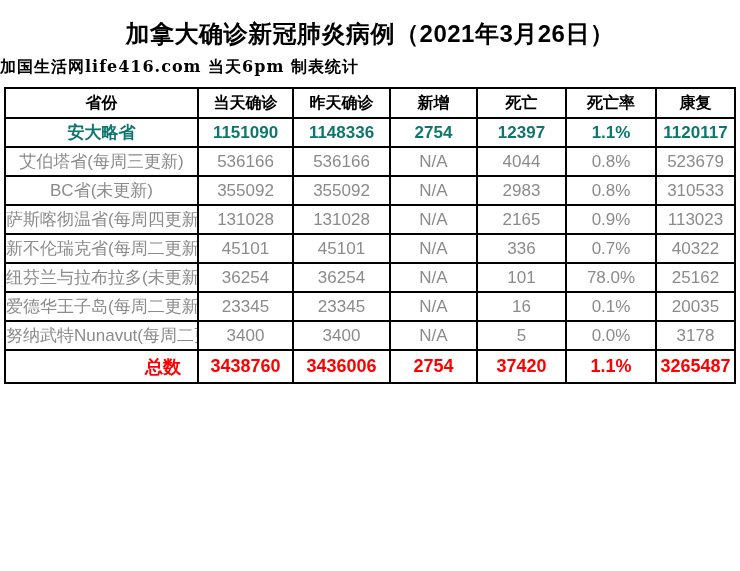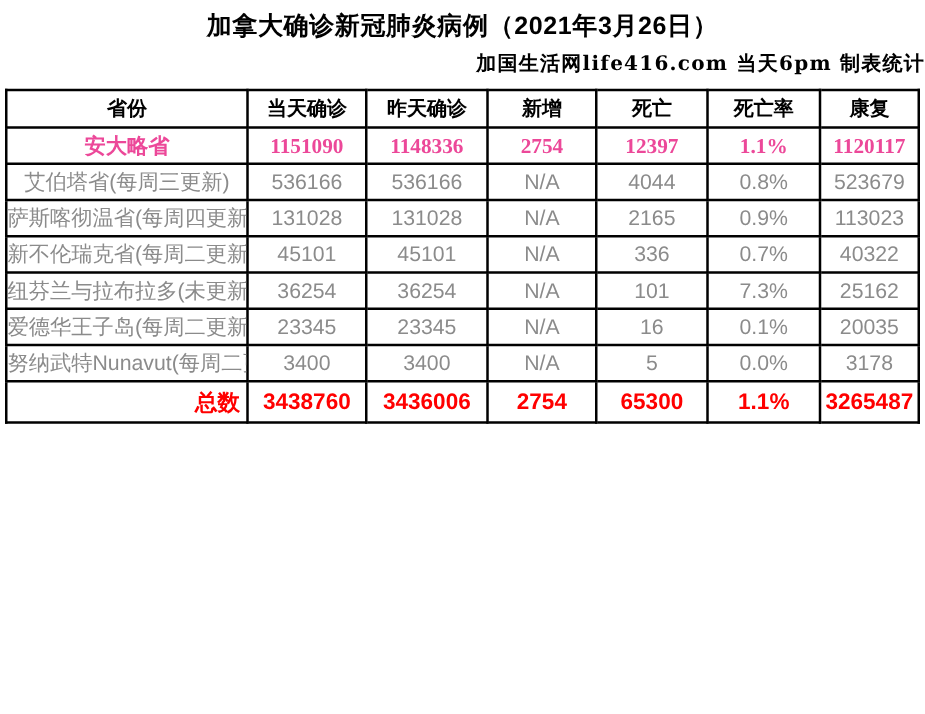--- a/index.html
+++ b/index.html
@@ -9,28 +9,28 @@
   }
   body {
     width: 740px;
     height: 571px;
     font-family: "Liberation Sans", sans-serif;
     color: #000;
     overflow: hidden;
   }
   .title {
     text-align: center;
-    font-size: 20px;
+    font-size: 24px;
     font-weight: bold;
-    padding-top: 7px;
+    padding-top: 18px;
     letter-spacing: 0.5px;
     font-family: "Liberation Sans", sans-serif;
   }
   .subtitle {
-    text-align: right;
+    text-align: left;
     font-size: 16px;
     font-weight: bold;
     margin-top: 7px;
     font-family: "DejaVu Serif", serif;
     letter-spacing: 1px;
   }
   table.covid {
     border-collapse: collapse;
     width: 730px;
     margin: 9px auto 0 auto;
@@ -48,23 +48,23 @@
   table.covid thead th {
     font-weight: bold;
     height: 28px;
     font-size: 16px;
   }
   td.prov {
     text-align: left;
     padding-left: 5px;
   }
   tr.row-gray td { color: #8B8B8B; font-weight: normal; }
-  tr.row-first td { color: #ec4899; font-weight: bold; font-family: Liberation Serif, serif; }
+  tr.row-first td { color: #0f766e; font-weight: bold; }
   tr.row-total td { color: #FF0000; font-weight: bold; font-size: 18px; height: 31px; }
-  tr.row-total td.prov { text-align: right; padding-right: 5px; }
+  tr.row-total td.prov { text-align: right; padding-right: 16px; }
   .fs18 { font-size: 18px; }
   .fs17 { font-size: 17px; }
   .fs16 { font-size: 16px; }
   .fs15 { font-size: 15px; }
   .fs13 { font-size: 13px; }
 </style>
 </head>
 <body>
 
 <div class="title">加拿大确诊新冠肺炎病例（2021年3月26日）</div>
@@ -104,20 +104,29 @@
     <tr class="row-gray">
       <td class="prov fs16">艾伯塔省(每周三更新)</td>
       <td>536166</td>
       <td>536166</td>
       <td>N/A</td>
       <td>4044</td>
       <td>0.8%</td>
       <td>523679</td>
     </tr>
     <tr class="row-gray">
+      <td class="prov fs17">BC省(未更新)</td>
+      <td>355092</td>
+      <td>355092</td>
+      <td>N/A</td>
+      <td>2983</td>
+      <td>0.8%</td>
+      <td>310533</td>
+    </tr>
+    <tr class="row-gray">
       <td class="prov fs15">萨斯喀彻温省(每周四更新)</td>
       <td>131028</td>
       <td>131028</td>
       <td>N/A</td>
       <td>2165</td>
       <td>0.9%</td>
       <td>113023</td>
     </tr>
     <tr class="row-gray">
       <td class="prov fs15">新不伦瑞克省(每周二更新)</td>
@@ -127,21 +136,21 @@
       <td>336</td>
       <td>0.7%</td>
       <td>40322</td>
     </tr>
     <tr class="row-gray">
       <td class="prov fs15">纽芬兰与拉布拉多(未更新)</td>
       <td>36254</td>
       <td>36254</td>
       <td>N/A</td>
       <td>101</td>
-      <td>7.3%</td>
+      <td>78.0%</td>
       <td>25162</td>
     </tr>
     <tr class="row-gray">
       <td class="prov fs15">爱德华王子岛(每周二更新)</td>
       <td>23345</td>
       <td>23345</td>
       <td>N/A</td>
       <td>16</td>
       <td>0.1%</td>
       <td>20035</td>
@@ -153,18 +162,18 @@
       <td>N/A</td>
       <td>5</td>
       <td>0.0%</td>
       <td>3178</td>
     </tr>
     <tr class="row-total">
       <td class="prov">总数</td>
       <td>3438760</td>
       <td>3436006</td>
       <td>2754</td>
-      <td>65300</td>
+      <td>37420</td>
       <td>1.1%</td>
       <td>3265487</td>
     </tr>
   </tbody>
 </table>
 
 </body></html>

